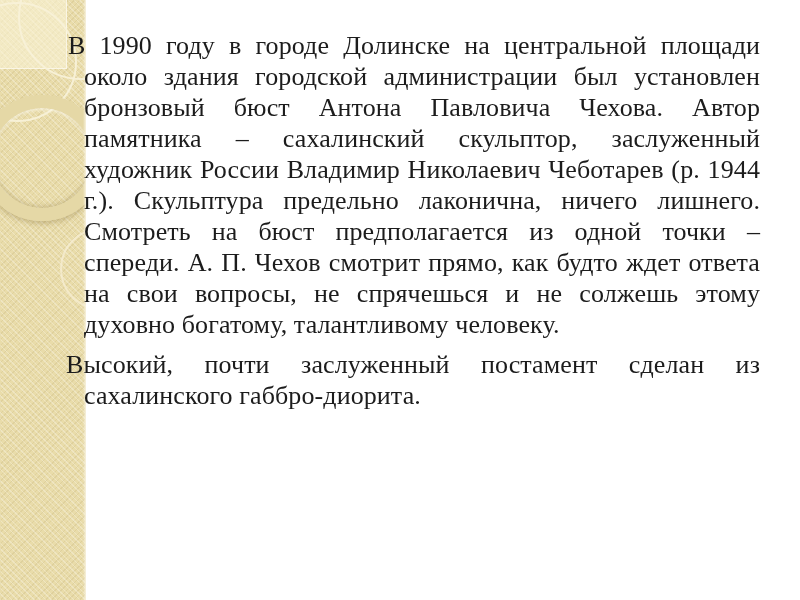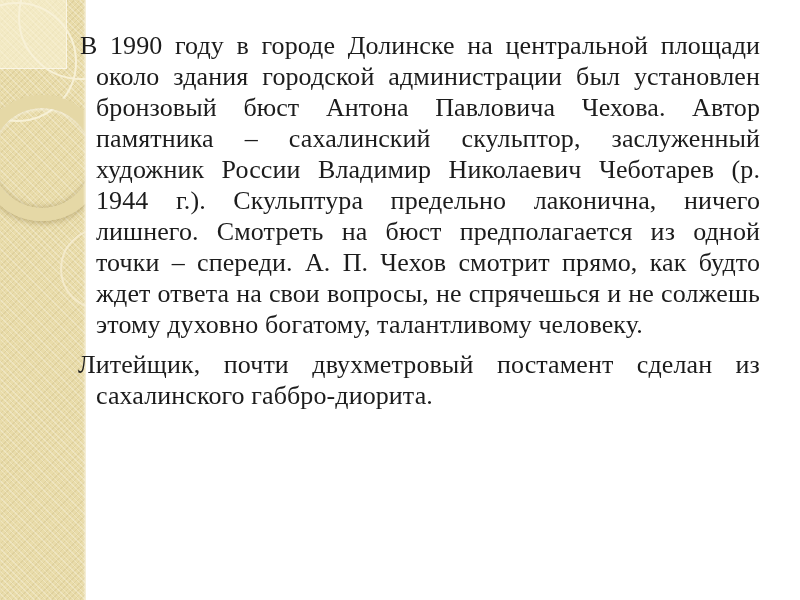--- a/index.html
+++ b/index.html
@@ -77,21 +77,21 @@
     position: absolute;
     left: 0;
     top: 0;
     width: 800px;
     height: 600px;
     z-index: 1;
     box-sizing: border-box;
     padding: 30px 40px 0 84px;
   }
   .content p {
-    margin: 0 0 9px 12px;
+    margin: 0 0 9px 0;
     font-size: 26px;
     line-height: 31px;
     color: #1c1c1c;
     text-align: justify;
     letter-spacing: 0.1px;
   }
   .content p.p1 { text-indent: -16px; }
   .content p.p2 { text-indent: -26px; }
   .content p.p3 { text-indent: -18px; }
 </style>
@@ -103,16 +103,16 @@
   <div class="side-strip">
     <div class="corner-square"></div>
     <div class="thin-circle c1"></div>
     <div class="thin-circle c2"></div>
     <div class="ring-circle"></div>
     <div class="thin-circle c3"></div>
   </div>
 
   <div class="content">
     <p class="p1">В 1990 году в городе Долинске на центральной площади около здания городской администрации был установлен бронзовый бюст Антона Павловича Чехова. Автор памятника – сахалинский скульптор, заслуженный художник России Владимир Николаевич Чеботарев (р. 1944 г.). Скульптура предельно лаконична, ничего лишнего. Смотреть на бюст предполагается из одной точки – спереди. А. П. Чехов смотрит прямо, как будто ждет ответа на свои вопросы, не спрячешься и не солжешь этому духовно богатому, талантливому человеку.</p>
-    <p class="p3">Литейщик, почти двухметровый постамент сделан из сахалинского габбро-диорита.</p>
+    <p class="p3">Высокий, почти заслуженный постамент сделан из сахалинского габбро-диорита.</p>
   </div>
 
 </div>
 
 </body></html>

